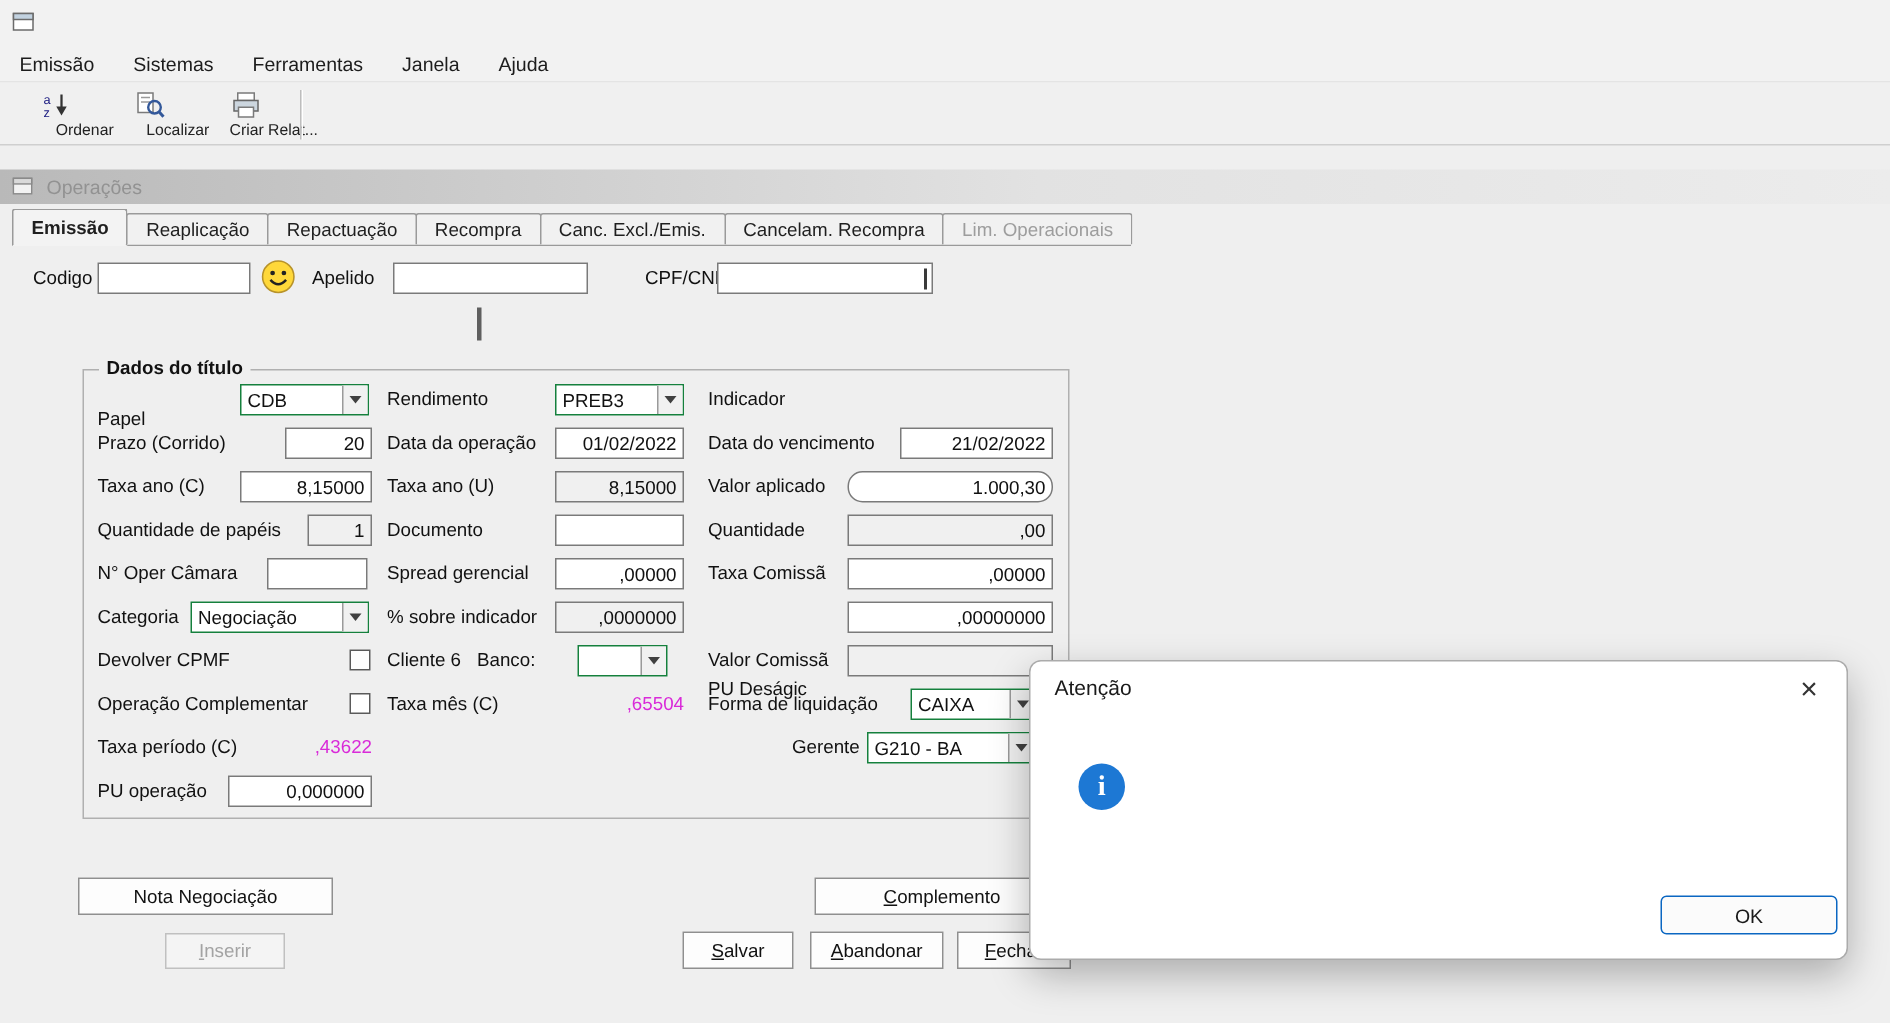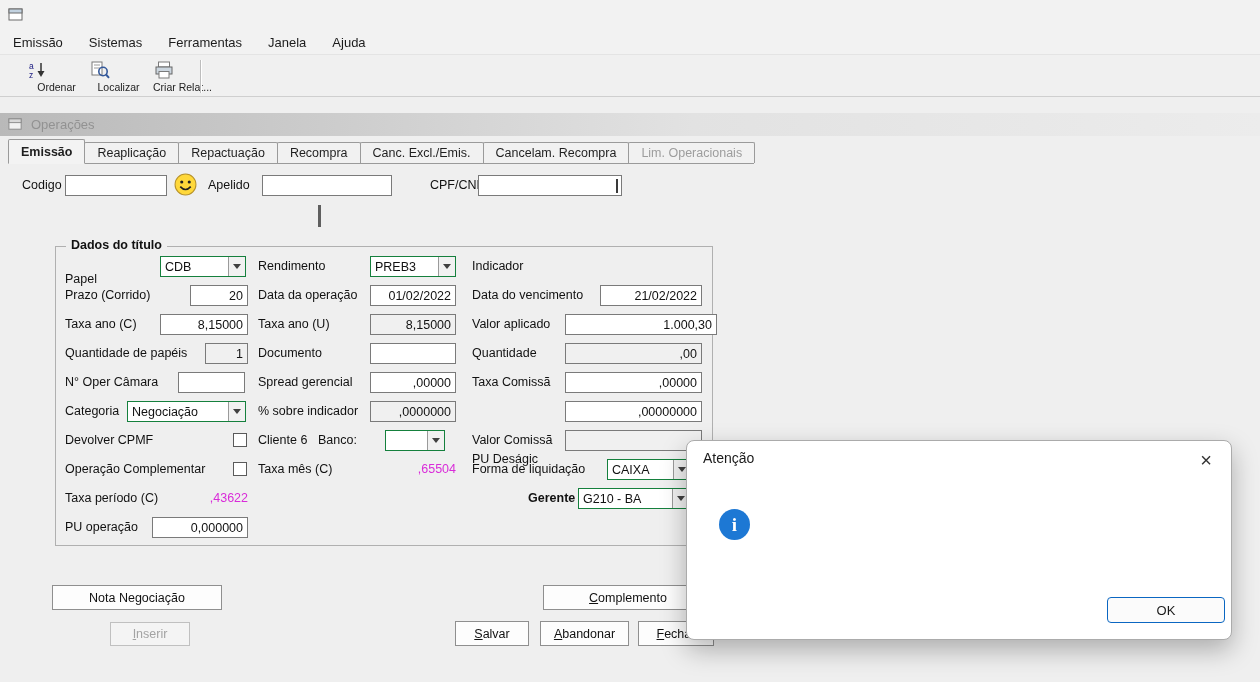--- a/index.html
+++ b/index.html
@@ -222,21 +222,21 @@
 <span class="lbl" style="left:258px;top:285px;">Data da operação</span>
 <input class="input right" style="left: 370px; top: 285px; width: 86px;" value="01/02/2022">
 <span class="lbl" style="left:472px;top:285px;">Data do vencimento</span>
 <input class="input right" style="left: 600px; top: 285px; width: 102px;" value="21/02/2022">
 
 <span class="lbl" style="left:65px;top:314px;">Taxa ano (C)</span>
 <input class="input right" style="left: 160px; top: 314px; width: 88px;" value="8,15000">
 <span class="lbl" style="left:258px;top:314px;">Taxa ano (U)</span>
 <input class="input right gray" style="left: 370px; top: 314px; width: 86px;" value="8,15000">
 <span class="lbl" style="left:472px;top:314px;">Valor aplicado</span>
-<input class="input right" style="left: 565px; top: 314px; width: 152px;" value="1.000,30">
+<input class="input right" style="left: 565px; top: 314px; width: 137px; border-radius: 10px;" value="1.000,30">
 
 <span class="lbl" style="left:65px;top:343px;">Quantidade de papéis</span>
 <input class="input right gray" style="left: 205px; top: 343px; width: 43px;" value="1">
 <span class="lbl" style="left:258px;top:343px;">Documento</span>
 <input class="input" style="left: 370px; top: 343px; width: 86px;" value="">
 <span class="lbl" style="left:472px;top:343px;">Quantidade</span>
 <input class="input right gray" style="left: 565px; top: 343px; width: 137px;" value=",00">
 
 <span class="lbl" style="left:65px;top:372px;">N° Oper Câmara</span>
 <input class="input" style="left: 178px; top: 372px; width: 67px;" value="">
@@ -271,21 +271,21 @@
 <span class="lbl" style="left:258px;top:459px;">Taxa mês (C)</span>
 <span class="lbl mag" style="left:370px;top:459px;width:86px;text-align:right;">,65504</span>
 <span class="lbl" style="left:472px;top:459px;">Forma de liquidação</span>
 <div class="combo" style="left:607px;top:459px;width:84px;">
   <span class="combo-text">CAIXA</span>
   <span class="combo-btn"></span>
 </div>
 
 <span class="lbl" style="left:65px;top:488px;">Taxa período (C)</span>
 <span class="lbl mag" style="left:160px;top:488px;width:88px;text-align:right;">,43622</span>
-<span class="lbl" style="left:528px;top:488px;font-weight:bold;">Gerente</span>
+<span class="lbl" style="left:528px;top:488px;">Gerente</span>
 <div class="combo" style="left:578px;top:488px;width:112px;">
   <span class="combo-text">G210 - BA</span>
   <span class="combo-btn"></span>
 </div>
 
 <span class="lbl" style="left:65px;top:517px;">PU operação</span>
 <input class="input right" style="left: 152px; top: 517px; width: 96px;" value="0,000000">
 
 <button class="btn" style="left:52px;top:585px;width:170px;height:25px;">
   <span>Nota Negociação</span>

